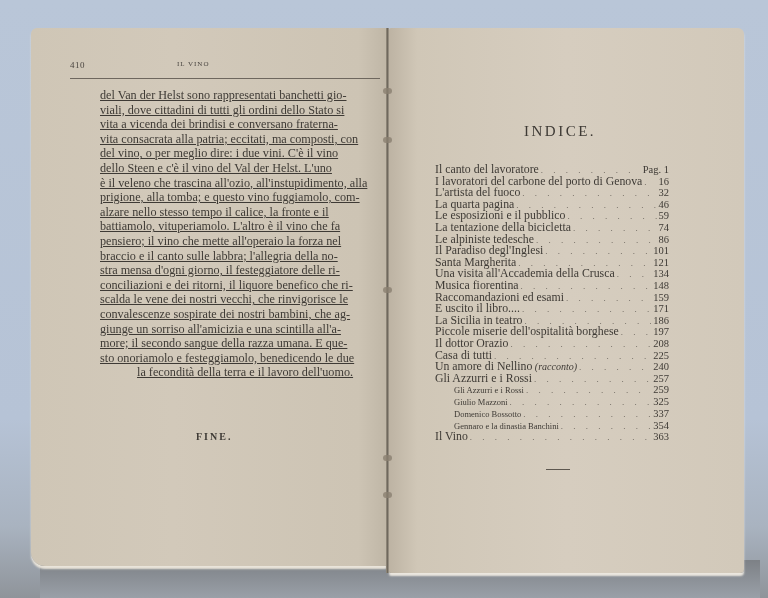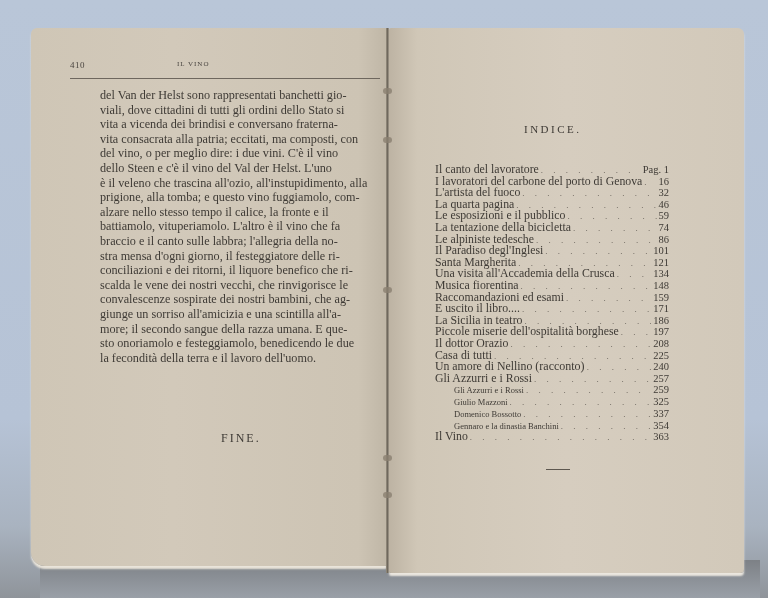--- a/index.html
+++ b/index.html
@@ -18,30 +18,30 @@
     background:linear-gradient(90deg,#bdb3a3 0%,#d0c7b7 8%,#d6cdbf 50%,#d2c9ba 100%);
     box-shadow:0 3px 2px #ebe7df;}
   .spine{position:absolute;left:386px;top:28px;width:3px;height:545px;
     background:linear-gradient(90deg,#9a9283,#6f685d,#a79f90);}
   .stitch{position:absolute;left:383px;width:9px;height:6px;background:#8a7f70;border-radius:3px;opacity:.8;}
   .running-head{position:absolute;left:70px;top:60px;width:310px;height:12px;font-size:9px;color:#4a4540;}
   .folio{position:absolute;left:0;top:0;letter-spacing:.5px;}
   .rh-title{position:absolute;left:107px;top:0;font-size:7px;letter-spacing:1px;}
   .rule{position:absolute;left:70px;top:78px;width:310px;height:1px;background:#6e675e;}
   .body-text{position:absolute;left:100px;top:88px;width:206px;font-size:12.2px;line-height:14.6px;color:#3e3a35;}
-  .body-text .ln{display:block;white-space:nowrap;text-align:justify;text-align-last:justify;}
-  .body-text .ln.last{text-align-last:left;}
-  .fine{position:absolute;left:221px;top:431px;font-size:12px;letter-spacing:2px;color:#3e3a35;}
-  .index-title{position:absolute;left:524px;top:123px;font-size:11px;letter-spacing:2.5px;color:#3e3a35;}
+  .body-text .ln{display:block;white-space:nowrap;text-align:justify;text-align-last:justify;text-decoration:underline;}
+  .body-text .ln.last{text-align-last:left;margin-left:37px;}
+  .fine{position:absolute;left:196px;top:431px;font-size:10px;letter-spacing:2px;color:#3e3a35;font-weight:bold;}
+  .index-title{position:absolute;left:524px;top:123px;font-size:15px;letter-spacing:2.5px;color:#3e3a35;}
   .toc{position:absolute;left:435px;top:164px;width:234px;font-size:11.3px;color:#3e3a35;}
   .toc-row{display:flex;align-items:baseline;height:11.6px;line-height:11.6px;white-space:nowrap;}
   .toc-row.sub{font-size:8.5px;padding-left:19px;height:11.8px;}
   .toc-row.top{font-size:11.8px;}
   .toc-label{flex:0 0 auto;}
-  .toc-label small{font-size:12px;}
+  .toc-label small{font-size:10px;font-style:italic;}
   .dots{flex:1 1 auto;overflow:hidden;letter-spacing:4px;margin:0 2px;color:#5a554e;font-size:9px;}
   .toc-page{flex:0 0 auto;font-size:10.5px;text-align:right;}
   .end-rule{position:absolute;left:546px;top:469px;width:24px;height:1px;background:#5d574f;}
 </style>
 </head>
 <body>
 
 <div class="shadow"></div>
 
 <div class="page page-left"></div>
@@ -63,20 +63,21 @@
     <span class="ln">del Van der Helst sono rappresentati banchetti gio-</span>
     <span class="ln">viali, dove cittadini di tutti gli ordini dello Stato si</span>
     <span class="ln">vita a vicenda dei brindisi e conversano fraterna-</span>
     <span class="ln">vita consacrata alla patria; eccitati, ma composti, con</span>
     <span class="ln">del vino, o per meglio dire: i due vini. C'è il vino</span>
     <span class="ln">dello Steen e c'è il vino del Val der Helst. L'uno</span>
     <span class="ln">è il veleno che trascina all'ozio, all'instupidimento, alla</span>
     <span class="ln">prigione, alla tomba; e questo vino fuggiamolo, com-</span>
     <span class="ln">alzare nello stesso tempo il calice, la fronte e il</span>
     <span class="ln">battiamolo, vituperiamolo. L'altro è il vino che fa</span>
+    <span class="ln">pensiero; il vino che mette all'operaio la forza nel</span>
     <span class="ln">braccio e il canto sulle labbra; l'allegria della no-</span>
     <span class="ln">stra mensa d'ogni giorno, il festeggiatore delle ri-</span>
     <span class="ln">conciliazioni e dei ritorni, il liquore benefico che ri-</span>
     <span class="ln">scalda le vene dei nostri vecchi, che rinvigorisce le</span>
     <span class="ln">convalescenze sospirate dei nostri bambini, che ag-</span>
     <span class="ln">giunge un sorriso all'amicizia e una scintilla all'a-</span>
     <span class="ln">more; il secondo sangue della razza umana. E que-</span>
     <span class="ln">sto onoriamolo e festeggiamolo, benedicendo le due</span>
     <span class="ln last">la fecondità della terra e il lavoro dell'uomo.</span>
   </div>

